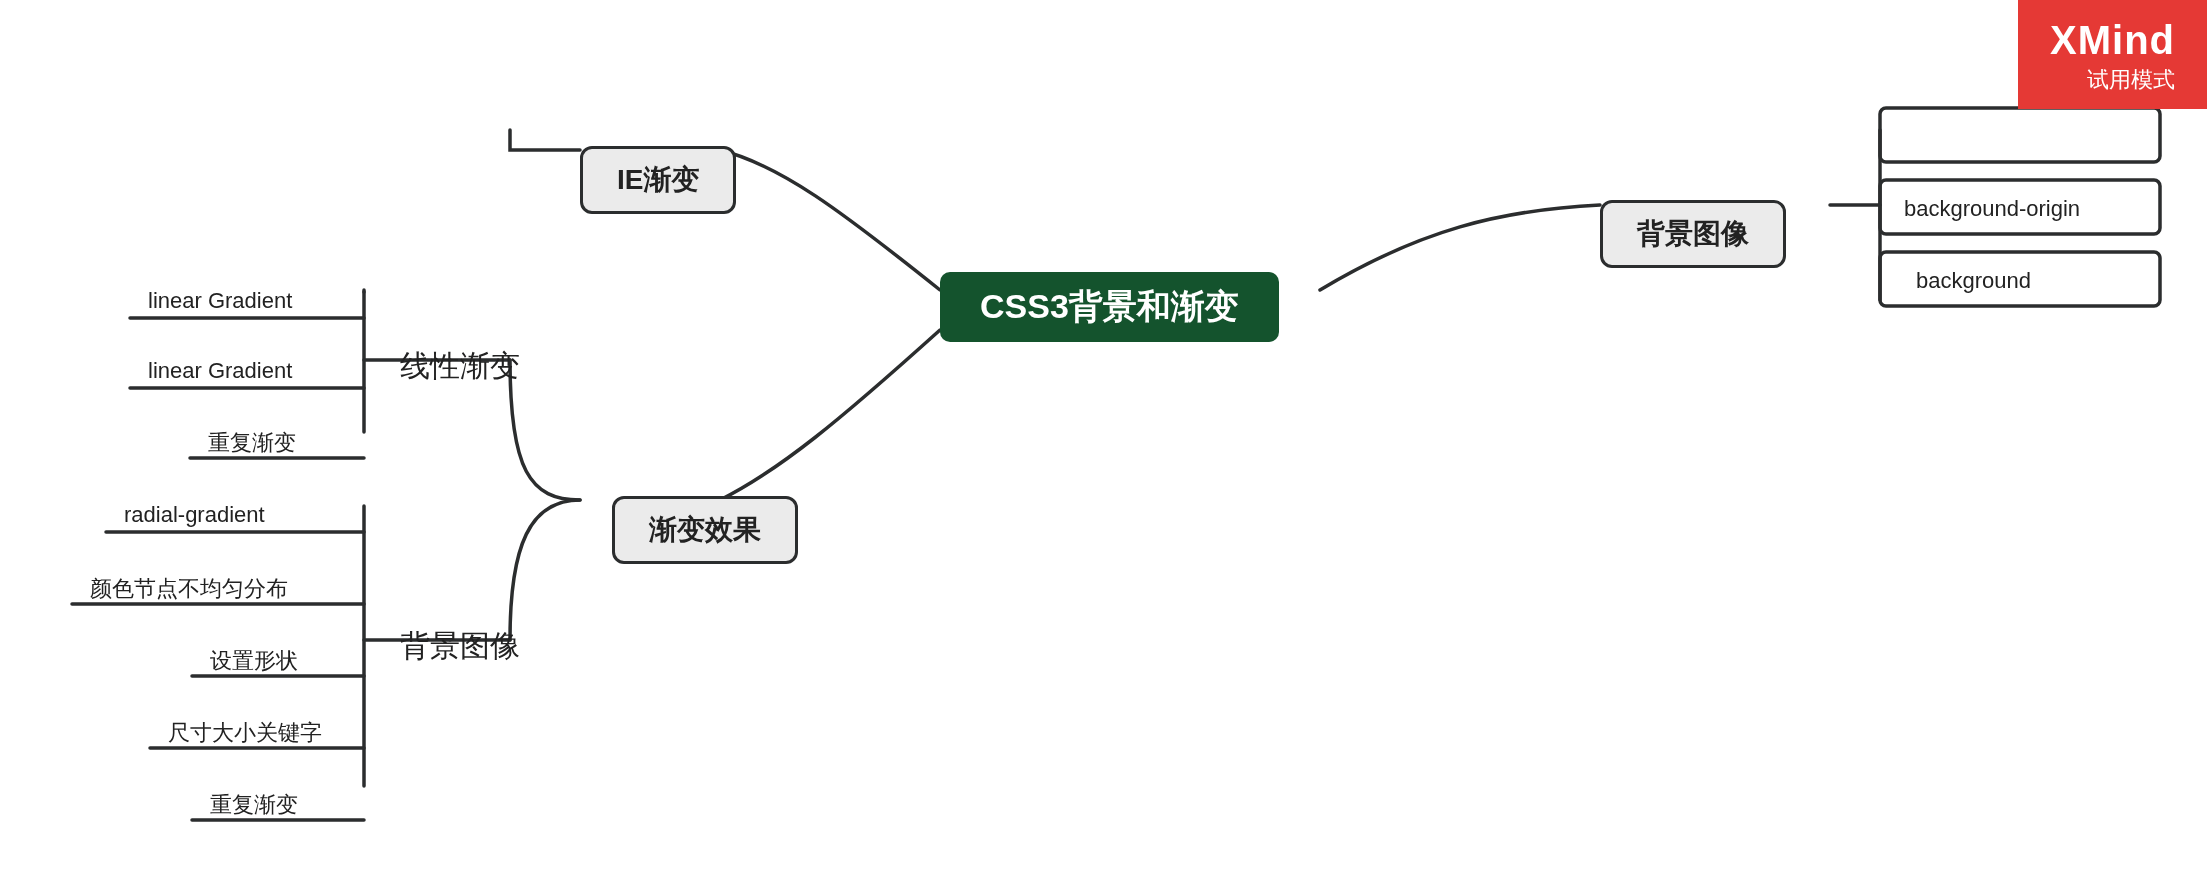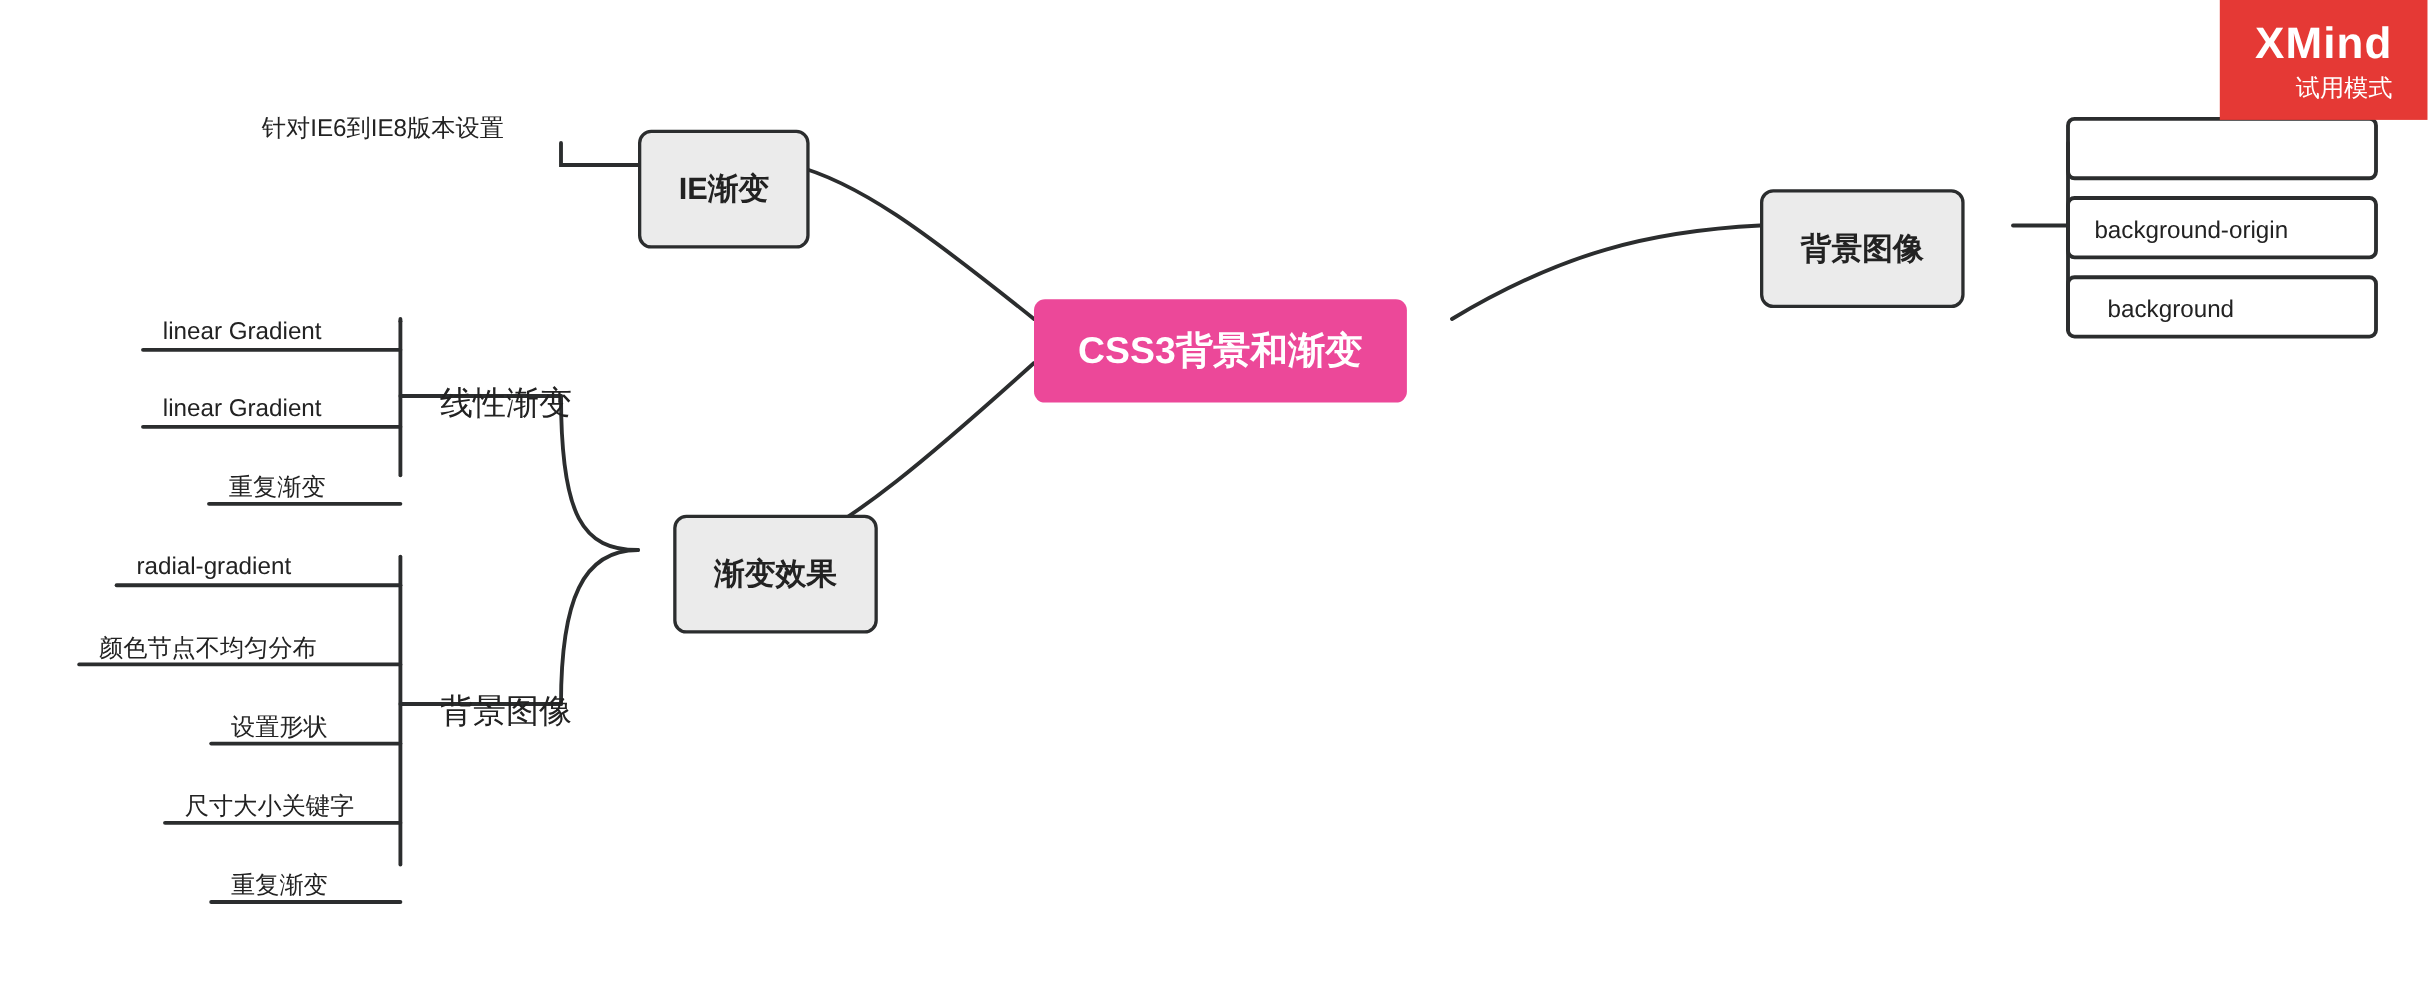--- a/index.html
+++ b/index.html
@@ -23,37 +23,38 @@
     left: 0;
     width: 2207px;
     height: 895px;
     pointer-events: none;
   }
   .node {
     position: absolute;
     box-sizing: border-box;
   }
   .root-node {
-    background: #ec4899;
+    background: #14532d;
     color: #ffffff;
     font-size: 34px;
     font-weight: 700;
     border-radius: 10px;
-    padding: 24px 40px;
+    padding: 12px 40px;
     white-space: nowrap;
   }
   .branch-node {
     background: #ebebeb;
     color: #222;
     border: 3px solid #2b2d2e;
     border-radius: 12px;
     font-size: 28px;
     font-weight: 700;
-    padding: 32px 34px;
+    padding: 12px 34px;
     white-space: nowrap;
+    margin-top: 28px;
   }
   .mid-label {
     color: #222;
     font-size: 30px;
     white-space: nowrap;
   }
   .leaf-label {
     color: #222;
     font-size: 22px;
     white-space: nowrap;
@@ -127,21 +128,20 @@
 
       <rect x="1880" y="180" width="280" height="54" rx="6" ry="6"></rect>
       <rect x="1880" y="252" width="280" height="54" rx="6" ry="6"></rect>
       <rect x="1880" y="108" width="280" height="54" rx="6" ry="6"></rect>
     </g>
   </svg>
 
   <div class="node root-node" style="left:940px; top:272px;">CSS3背景和渐变</div>
 
   <div class="node branch-node" style="left:580px; top:118px;">IE渐变</div>
-  <div class="node leaf-label" style="left:230px; top:96px;">针对IE6到IE8版本设置</div>
 
   <div class="node branch-node" style="left:612px; top:468px;">渐变效果</div>
 
   <div class="node mid-label" style="left:400px; top:346px;">线性渐变</div>
   <div class="node leaf-label" style="left:140px; top:282px;">linear Gradient</div>
   <div class="node leaf-label" style="left:140px; top:352px;">linear Gradient</div>
   <div class="node leaf-label" style="left:200px; top:422px;">重复渐变</div>
 
   <div class="node mid-label" style="left:400px; top:626px;">背景图像</div>
   <div class="node leaf-label" style="left:116px; top:496px;">radial-gradient</div>

